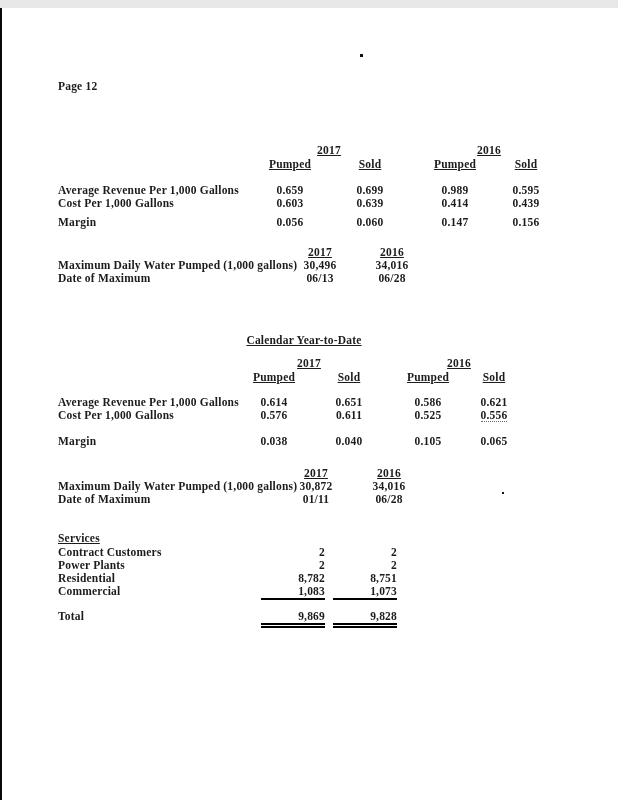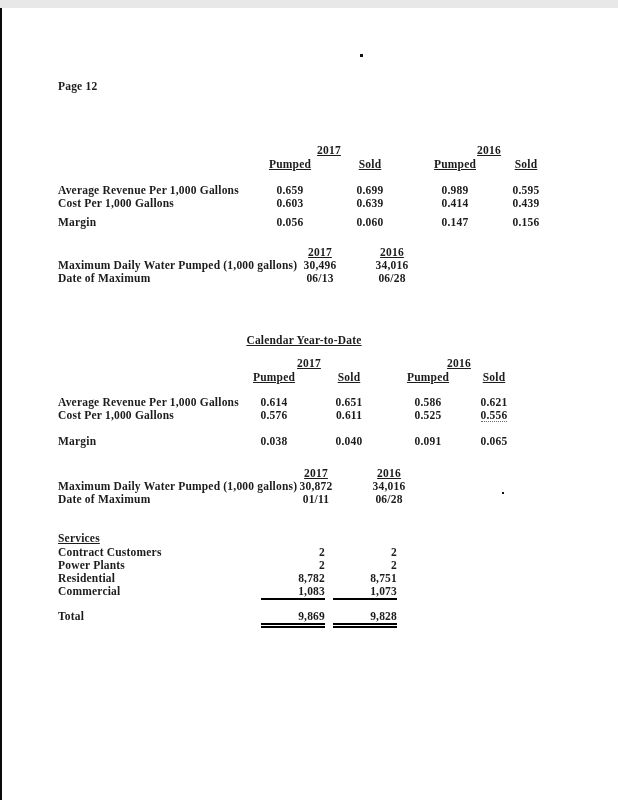--- a/index.html
+++ b/index.html
@@ -140,21 +140,21 @@
     <span class="lbl">Cost Per 1,000 Gallons</span>
     <span class="cc t3c1">0.576</span>
     <span class="cc t3c2">0.611</span>
     <span class="cc t3c3">0.525</span>
     <span class="cc t3c4"><span class="dotted-u">0.556</span></span>
   </div>
   <div class="row r-t3-2">
     <span class="lbl">Margin</span>
     <span class="cc t3c1">0.038</span>
     <span class="cc t3c2">0.040</span>
-    <span class="cc t3c3">0.091</span>
+    <span class="cc t3c3">0.105</span>
     <span class="cc t3c4">0.065</span>
   </div>
 
   <div class="row r-t4-years">
     <span class="cc t4c1 u">2017</span>
     <span class="cc t4c2 u">2016</span>
   </div>
   <div class="row r-t4-0">
     <span class="lbl">Maximum Daily Water Pumped (1,000 gallons)</span>
     <span class="cc t4c1">30,872</span>

